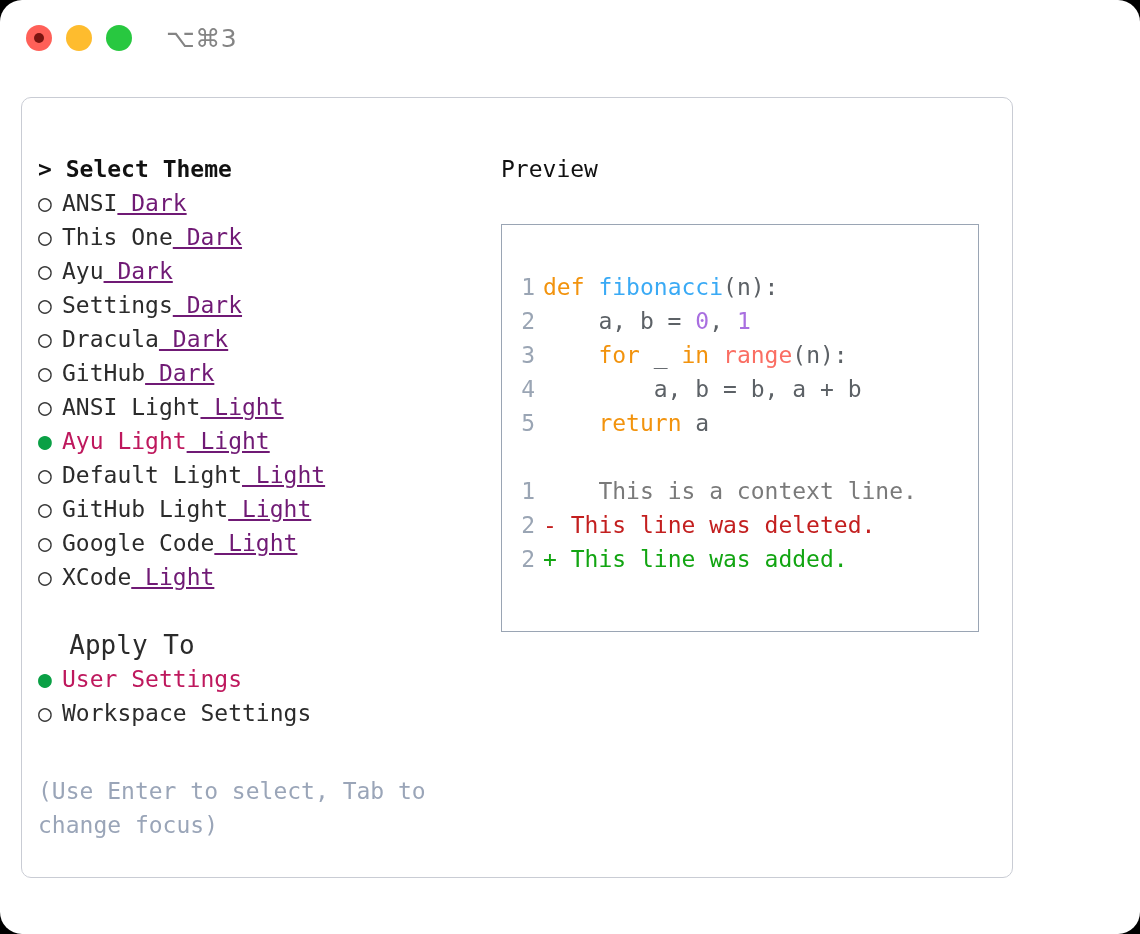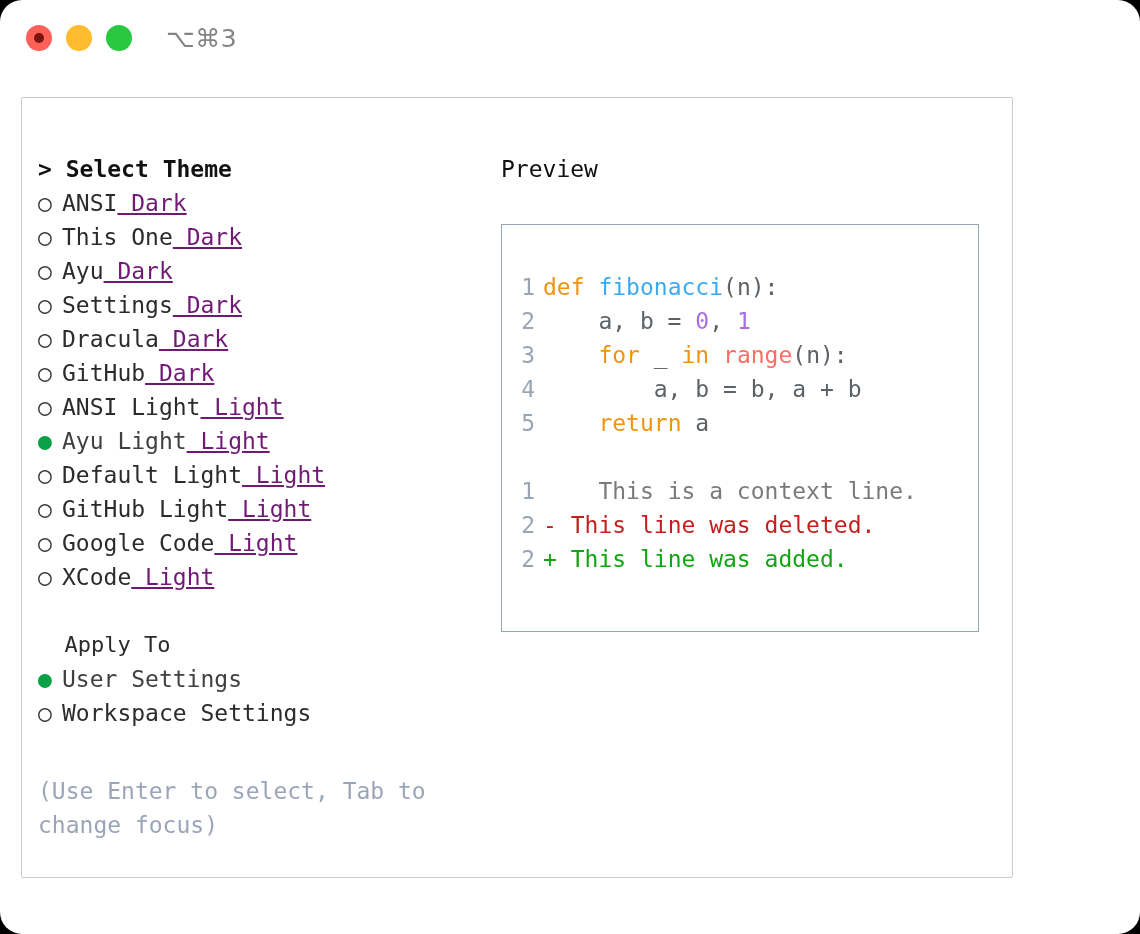--- a/index.html
+++ b/index.html
@@ -76,21 +76,21 @@
 
   
   #card {
     position: absolute;
     left: 21px;
     top: 97px;
     width: 992px;
     height: 781px;
     box-sizing: border-box;
     border: 1.5px solid #c9ccd4;
-    border-radius: 2px;
+    border-radius: 10px;
     background: #ffffff;
   }
 
   
   #left-pane {
     position: absolute;
     left: 16px;
     top: 54px;
     width: 440px;
   }
@@ -108,31 +108,31 @@
     width: 24px;
     color: #3d3d3d;
   }
   .bullet.sel { color: #0aa045; }
 
   .list-head {
     font-weight: bold;
     color: #111111;
   }
 
-  .row.selected .label { color: #404040; }
+  .row.selected .label { color: #be185d; }
 
   .meta {
     color: #701a75;
     text-decoration: underline;
   }
 
   .section-head {
     height: 34px;
     line-height: 34px;
-    font-size: 22px;
+    font-size: 26px;
     color: #2b2b2b;
     white-space: pre;
   }
 
   #apply-block { margin-top: 34px; }
 
   #hint {
     margin-top: 44px;
     font-size: 23px;
     line-height: 34px;

